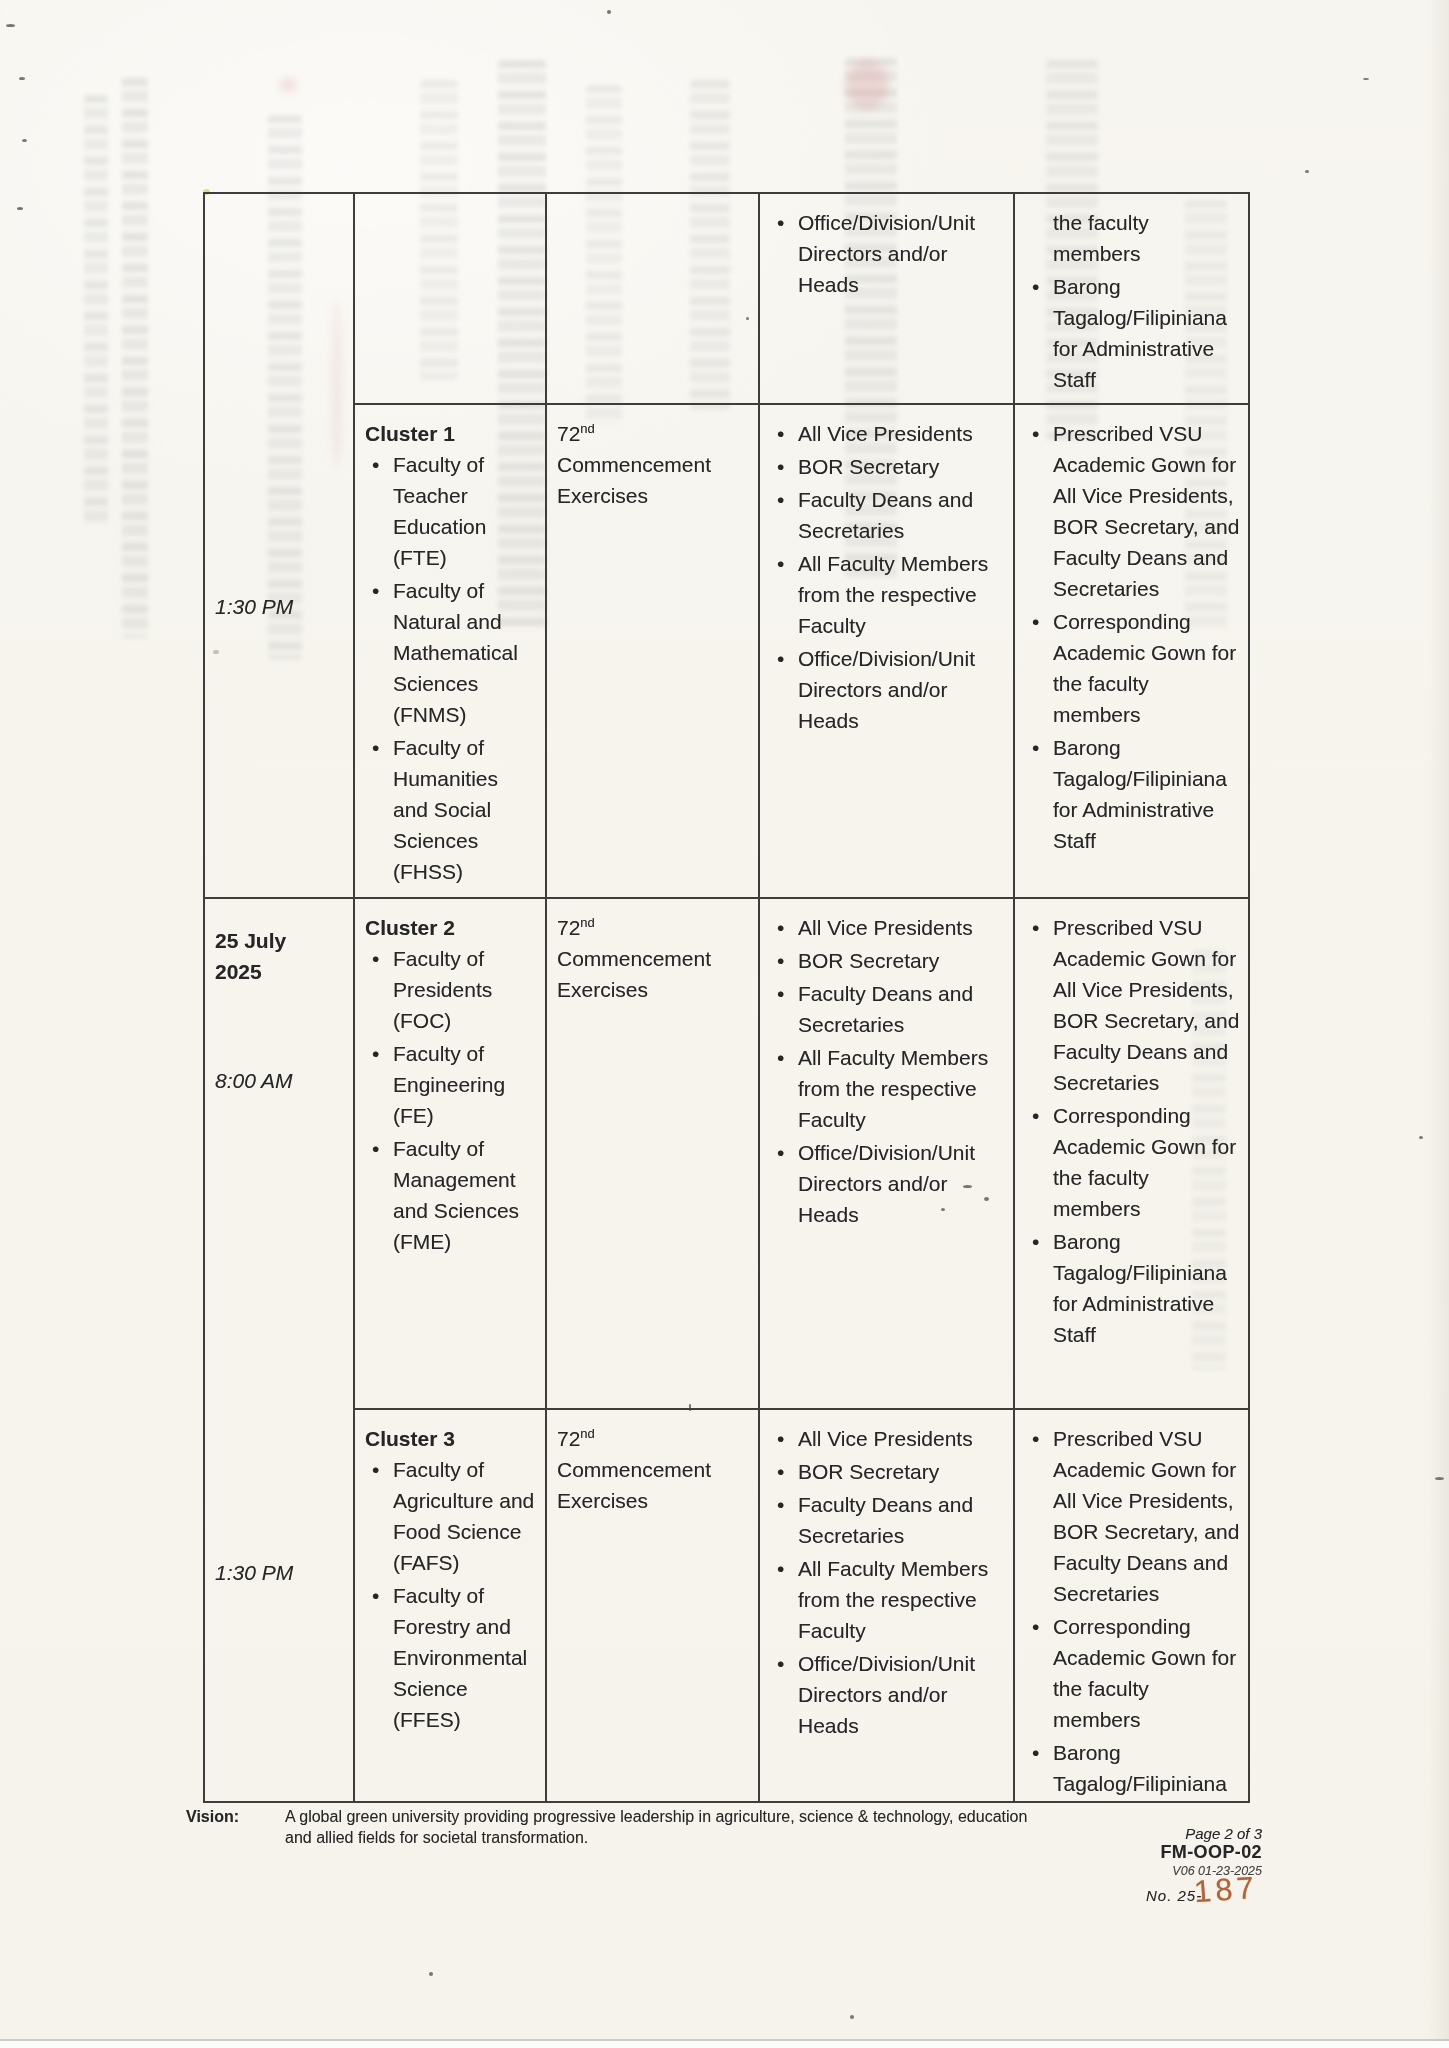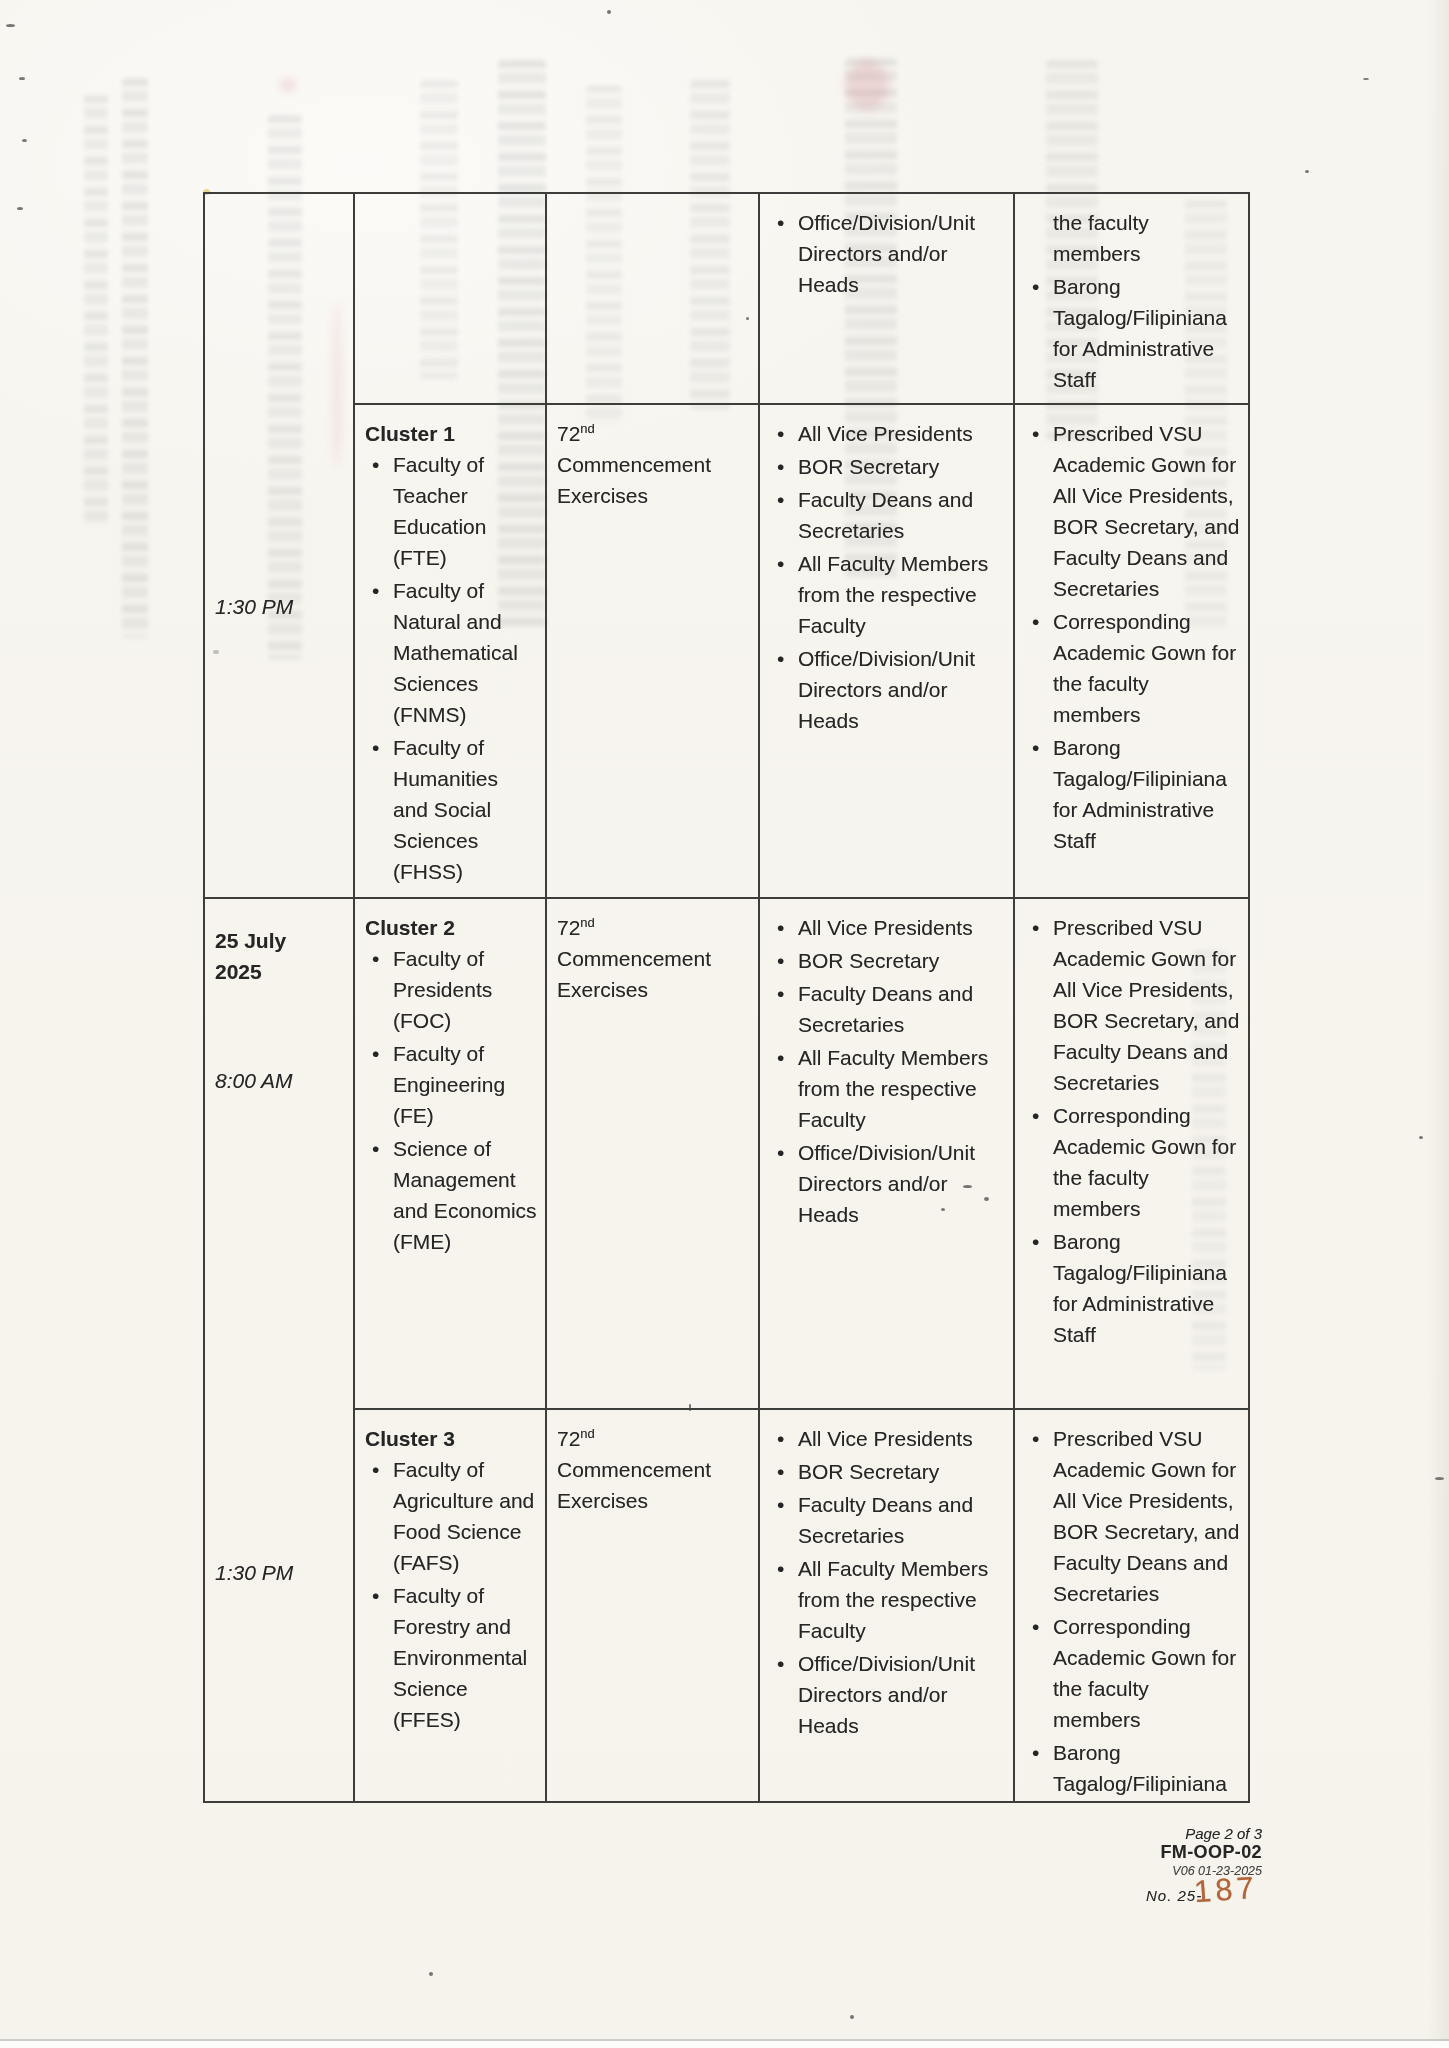--- a/index.html
+++ b/index.html
@@ -119,21 +119,21 @@
     <tr style="height:511px">
       <td class="date-col" rowspan="2">
         <div class="date">25 July 2025</div>
         <div class="time t800">8:00 AM</div>
         <div class="time t130b">1:30 PM</div>
       </td>
       <td>
         <div class="cluster-title">Cluster 2</div>
         <div class="li">Faculty of Presidents (FOC)</div>
         <div class="li">Faculty of Engineering (FE)</div>
-        <div class="li">Science of Management and Economics (FME)</div>
+        <div class="li">Faculty of Management and Sciences (FME)</div>
       </td>
       <td>
         <div class="event"><span>72</span><sup>nd</sup> <span>Commencement Exercises</span></div>
       </td>
       <td>
         <div class="li">All Vice Presidents</div>
         <div class="li">BOR Secretary</div>
         <div class="li">Faculty Deans and Secretaries</div>
         <div class="li">All Faculty Members from the respective Faculty</div>
         <div class="li">Office/Division/Unit Directors and/or Heads</div>
@@ -163,20 +163,24 @@
       <td>
         <div class="li">Prescribed VSU Academic Gown for All Vice Presidents, BOR Secretary, and Faculty Deans and Secretaries</div>
         <div class="li">Corresponding Academic Gown for the faculty members</div>
         <div class="li">Barong Tagalog/Filipiniana</div>
       </td>
     </tr>
   </tbody>
     </table>
 
   <div class="footer-left">
+    <div class="f-row">
+      <span class="f-label">Vision:</span>
+      <span class="f-text">A global green university providing progressive leadership in agriculture, science &amp; technology, education and allied fields for societal transformation.</span>
+    </div>
   </div>
 
   <div class="pageinfo">
     <div class="pg">Page 2 of 3</div>
     <div class="code">FM-OOP-02</div>
     <div class="ver">V06 01-23-2025</div>
   </div>
   <div class="controlno">No. 25-</div>
   <div class="handwritten">187</div>
 

